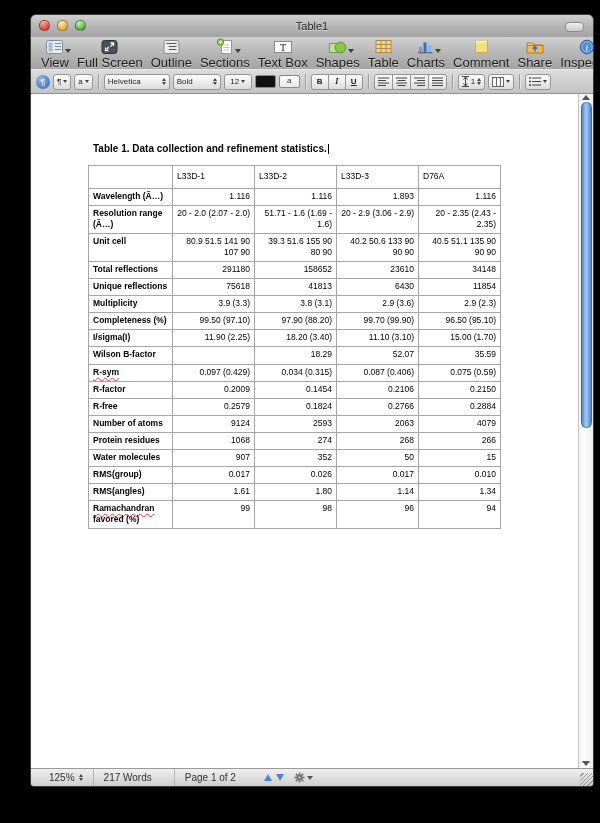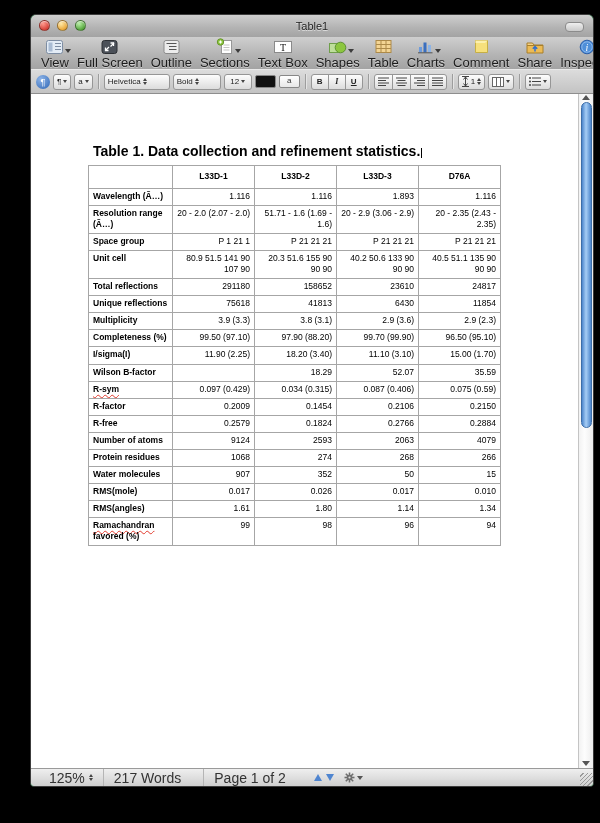--- a/index.html
+++ b/index.html
@@ -19,21 +19,21 @@
   .tb-item{display:flex;flex-direction:column;align-items:center;margin:0 4px;cursor:default;}
   .tb-ico{height:17px;display:flex;align-items:center;justify-content:center;position:relative;}
   .tb-label{font-size:13px;color:#1c1c1c;margin-top:0px;white-space:nowrap;text-shadow:0 1px 0 rgba(255,255,255,.45);}
   .tb-caret{width:0;height:0;border-left:3px solid transparent;border-right:3px solid transparent;border-top:4px solid #3c3c3c;position:absolute;right:-7px;bottom:2px;}
   .tspacer1{width:28px;} .tspacer2{width:30px;} .tspacer3{width:26px;}
   .wheel{width:15px;height:15px;border-radius:50%;background:conic-gradient(#f00,#ff0,#0f0,#0ff,#00f,#f0f,#f00);border:1px solid #888;box-sizing:border-box;}
   
   .formatbar{height:23px;background:linear-gradient(#dcdcdc,#c3c3c3);border-top:1px solid #e9e9e9;border-bottom:1px solid #8e8e8e;display:flex;align-items:center;padding:0 5px;gap:3px;}
   .fb-circle{width:14px;height:14px;border-radius:50%;background:radial-gradient(circle at 35% 30%,#8db4e8,#2f66b5);color:#fff;font-size:9px;line-height:14px;text-align:center;flex:0 0 auto;}
   .fb-btn{background:linear-gradient(#fdfdfd,#dcdcdc);border:1px solid #969696;border-radius:3px;font-size:8px;color:#222;padding:1px 3px;display:flex;align-items:center;gap:2px;height:12px;box-sizing:content-box;white-space:nowrap;}
-  .fb-select{min-width:52px;}
+  .fb-select{min-width:52px;justify-content:space-between;}
   .stepper{display:flex;flex-direction:column;gap:1px;}
   .stepper i{display:block;width:0;height:0;border-left:2.5px solid transparent;border-right:2.5px solid transparent;}
   .stepper .up{border-bottom:3px solid #444;} .stepper .dn{border-top:3px solid #444;}
   .fsep{width:1px;height:15px;background:#9d9d9d;margin:0 2px;box-shadow:1px 0 0 #e4e4e4;}
   .swatch{width:19px;height:11px;border:1px solid #888;border-radius:2px;}
   .swatch.black{background:#111;}
   .swatch.atext{background:linear-gradient(#fff,#e8e8e8);font-size:8px;text-align:center;line-height:10px;color:#333;}
   .seg{display:flex;}
   .seg .fb-btn{border-radius:0;margin-left:-1px;}
   .seg .fb-btn:first-child{border-radius:3px 0 0 3px;margin-left:0;}
@@ -42,31 +42,31 @@
   .biu.i{font-style:italic;font-family:"Liberation Serif",serif;}
   .biu.u{text-decoration:underline;}
   .aln svg{display:block;}
   
   .content{flex:1;position:relative;background:#fff;overflow:hidden;}
   .scrollbar{position:absolute;right:0;top:0;bottom:0;width:15px;background:linear-gradient(90deg,#f2f2f2,#fdfdfd 40%,#ededed);border-left:1px solid #c4c4c4;box-sizing:border-box;}
   .sb-up{position:absolute;top:1px;left:3px;width:0;height:0;border-left:4px solid transparent;border-right:4px solid transparent;border-bottom:5px solid #555;}
   .sb-dn{position:absolute;bottom:2px;left:3px;width:0;height:0;border-left:4px solid transparent;border-right:4px solid transparent;border-top:5px solid #555;}
   .sb-thumb{position:absolute;left:1.5px;top:8px;width:11px;height:326px;border-radius:6px;background:linear-gradient(90deg,#4d86cc,#a6cdf5 45%,#4d86cc);border:1px solid #3d6ea8;box-sizing:border-box;}
   .doc{position:absolute;left:0;top:0;right:15px;bottom:0;}
-  .doc-title{position:absolute;left:62px;top:49px;font-size:14px;font-weight:bold;color:#000;}
+  .doc-title{position:absolute;left:62px;top:49px;font-size:10px;font-weight:bold;color:#000;}
   .cursor{display:inline-block;width:1px;height:10px;background:#000;vertical-align:-2px;margin-left:1px;}
   table.stats{position:absolute;left:57px;top:71px;border-collapse:collapse;table-layout:fixed;}
   table.stats th,table.stats td{border:1px solid #a6a6a6;font-size:8.5px;padding:2px 4px 3px 4px;vertical-align:top;line-height:1.3;}
   table.stats col.c0{width:84px;} table.stats col.cv{width:82px;}
-  table.stats thead th{text-align:center;font-weight:bold;height:17px;vertical-align:middle;}
+  table.stats thead th{text-align:left;font-weight:normal;height:17px;vertical-align:middle;}
   table.stats tbody th{text-align:left;font-weight:bold;}
   table.stats td{text-align:right;font-weight:normal;color:#000;}
   .sq{text-decoration:underline wavy #e23b2e 1px;text-underline-offset:2px;}
   
-  .statusbar{height:17px;background:linear-gradient(#efefef,#cfcfcf);border-top:1px solid #9a9a9a;display:flex;align-items:center;font-size:14px;color:#333;position:relative;}
+  .statusbar{height:17px;background:linear-gradient(#efefef,#cfcfcf);border-top:1px solid #9a9a9a;display:flex;align-items:center;font-size:10px;color:#333;position:relative;}
   .zoombox{display:flex;align-items:center;gap:4px;margin-left:18px;}
   .ssep{width:1px;height:17px;background:#b5b5b5;margin:0 10px;}
   .pgarrows{display:flex;gap:4px;margin-left:28px;align-items:center;}
   .tri-up{width:0;height:0;border-left:4.5px solid transparent;border-right:4.5px solid transparent;border-bottom:7px solid #4f85d0;}
   .tri-dn{width:0;height:0;border-left:4.5px solid transparent;border-right:4.5px solid transparent;border-top:7px solid #4f85d0;}
   .gear{display:flex;align-items:center;gap:2px;margin-left:10px;}
   .gear .c{width:0;height:0;border-left:3px solid transparent;border-right:3px solid transparent;border-top:4px solid #555;}
   .grip{position:absolute;right:0;bottom:0;width:13px;height:13px;background:repeating-linear-gradient(135deg,transparent 0 2px,#9a9a9a 2px 3px);}
 </style>
 </head>
@@ -400,39 +400,32 @@
               <td>1.116</td>
             </tr>
             <tr>
               <th>Resolution range (Ã…)</th>
               <td>20  - 2.0 (2.07 - 2.0)</td>
               <td>51.71  - 1.6 (1.69 - 1.6)</td>
               <td>20  - 2.9 (3.06 - 2.9)</td>
               <td>20  - 2.35 (2.43 - 2.35)</td>
             </tr>
             <tr>
-              <th>Space group</th>
-              <td>P 1 21 1</td>
-              <td>P 21 21 21</td>
-              <td>P 21 21 21</td>
-              <td>P 21 21 21</td>
-            </tr>
-            <tr>
               <th>Unit cell</th>
               <td>80.9 51.5 141 90 107 90</td>
-              <td>20.3 51.6 155 90 90 90</td>
+              <td>39.3 51.6 155 90 80 90</td>
               <td>40.2 50.6 133 90 90 90</td>
               <td>40.5 51.1 135 90 90 90</td>
             </tr>
             <tr>
               <th>Total reflec­tions</th>
               <td>291180</td>
               <td>158652</td>
               <td>23610</td>
-              <td>24817</td>
+              <td>34148</td>
             </tr>
             <tr>
               <th>Unique reflec­tions</th>
               <td>75618</td>
               <td>41813</td>
               <td>6430</td>
               <td>11854</td>
             </tr>
             <tr>
               <th>Multiplicity</th>
@@ -498,21 +491,21 @@
               <td>266</td>
             </tr>
             <tr>
               <th>Water mole­cules</th>
               <td>907</td>
               <td>352</td>
               <td>50</td>
               <td>15</td>
             </tr>
             <tr>
-              <th>RMS(mole)</th>
+              <th>RMS(group)</th>
               <td>0.017</td>
               <td>0.026</td>
               <td>0.017</td>
               <td>0.010</td>
             </tr>
             <tr>
               <th>RMS(angles)</th>
               <td>1.61</td>
               <td>1.80</td>
               <td>1.14</td>

